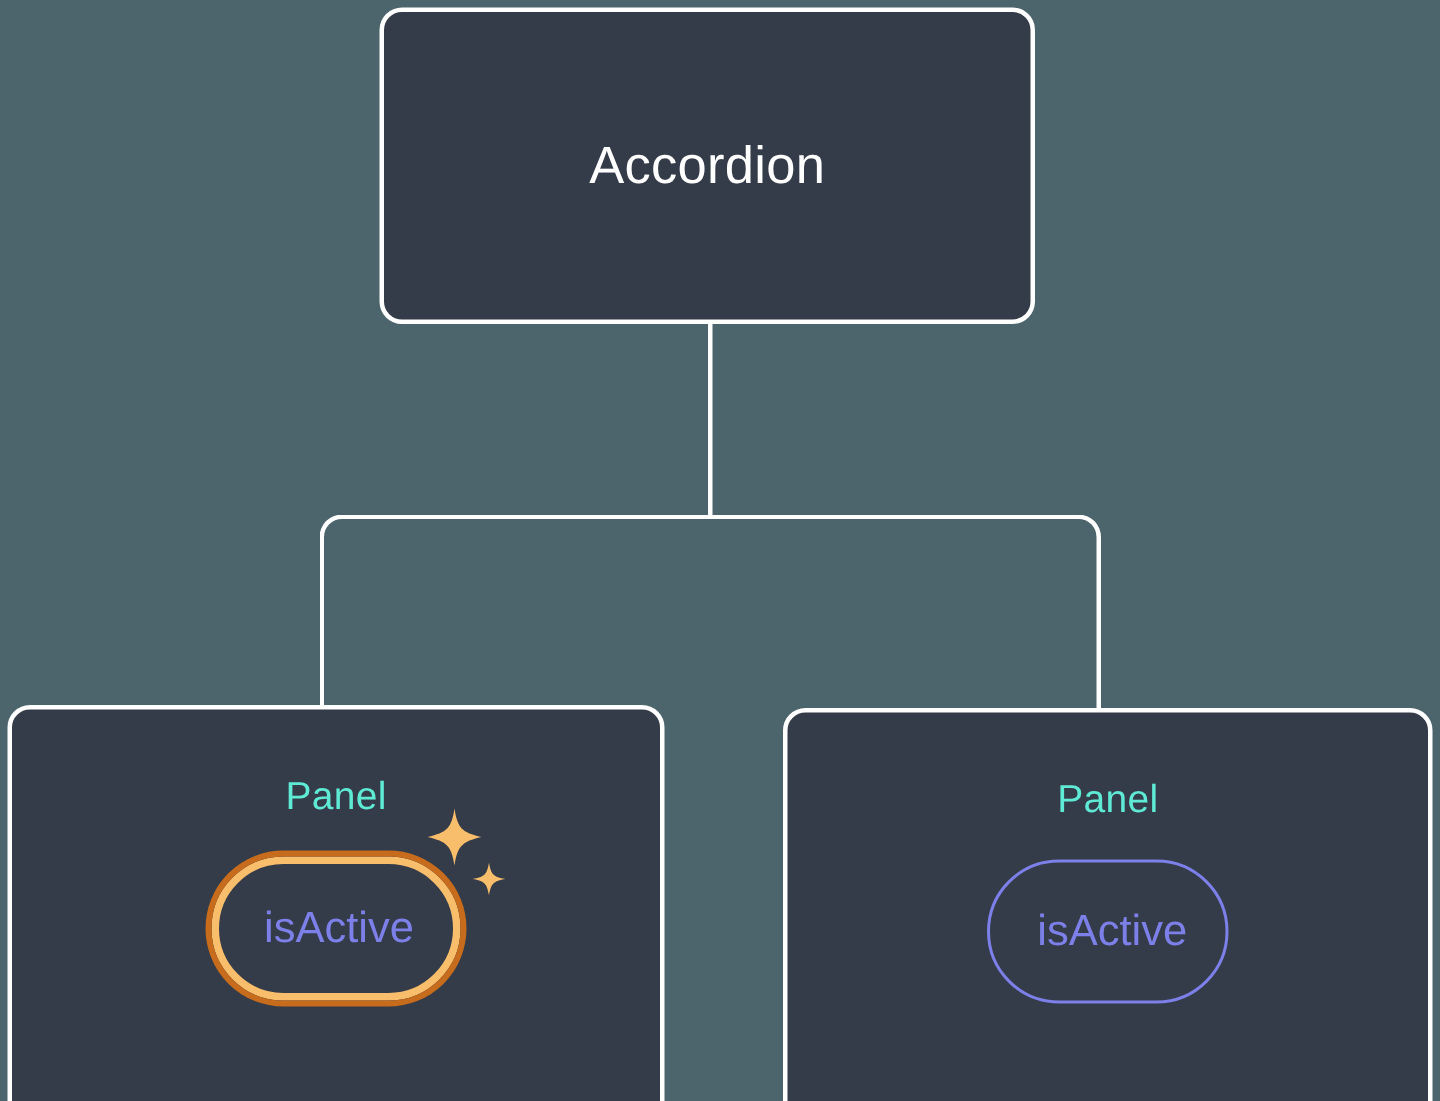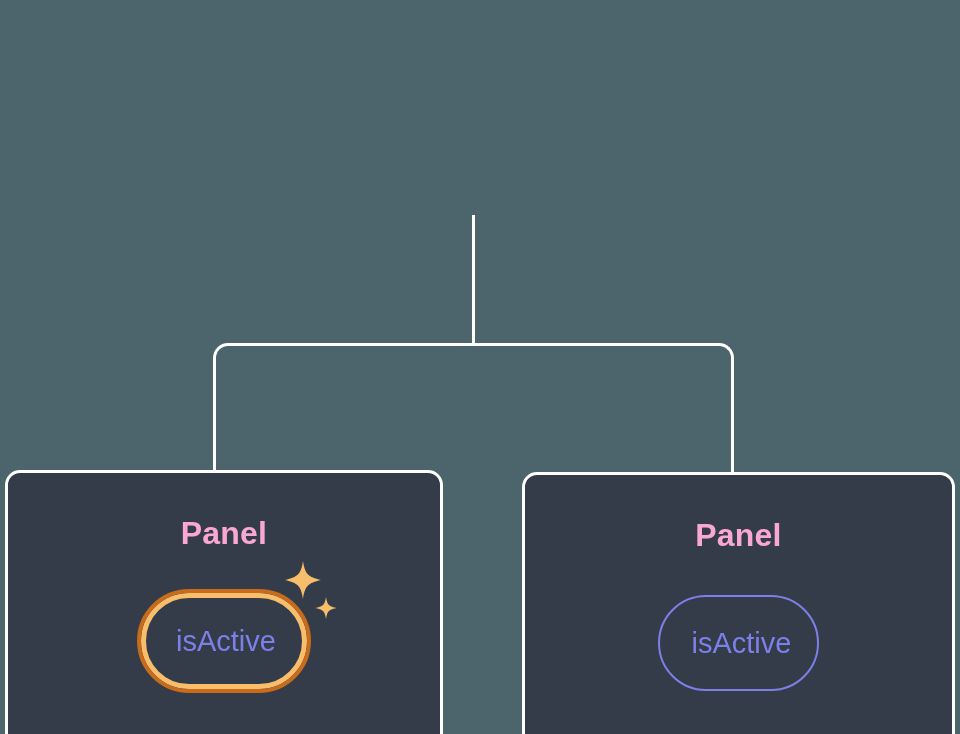--- a/index.html
+++ b/index.html
@@ -77,31 +77,31 @@
     height: 300px;          
     padding-top: 44px;
     display: flex;
     flex-direction: column;
     align-items: center;
   }
   .card-panel-left  { left: 5px;   top: 470px; }
   .card-panel-right { left: 522px; top: 472px; width: 433px; }
 
   .card-title-panel {
-    color: #f9a8d4;
-    font-size: 32px;
-    font-weight: 700;
+    color: #5eead4;
+    font-size: 26px;
+    font-weight: 400;
     letter-spacing: 0.2px;
     line-height: 1;
   }
 
   
   .pill-wrap {
     position: relative;
-    margin-top: 44px;
+    margin-top: 28px;
   }
   .pill {
     display: flex;
     align-items: stretch;
     border-radius: 999px;
     box-sizing: border-box;
     height: 96px;
     overflow: hidden;
   }
   .pill-cell {
@@ -148,20 +148,23 @@
   }
 </style>
 </head>
 <body>
 
 <div id="stage">
 
   <div class="conn conn-stem"></div>
   <div class="conn-bar"></div>
 
+  <div class="card card-root">
+    <div class="card-title-root">Accordion</div>
+  </div>
 
   <div class="card card-panel card-panel-left">
     <div class="card-title-panel">Panel</div>
 
     <div class="pill-wrap">
       <div class="pill pill-hi">
         <div class="pill-cell pill-key">isActive</div>
       </div>
 
       <svg class="sparkles" viewBox="0 0 62 68">

